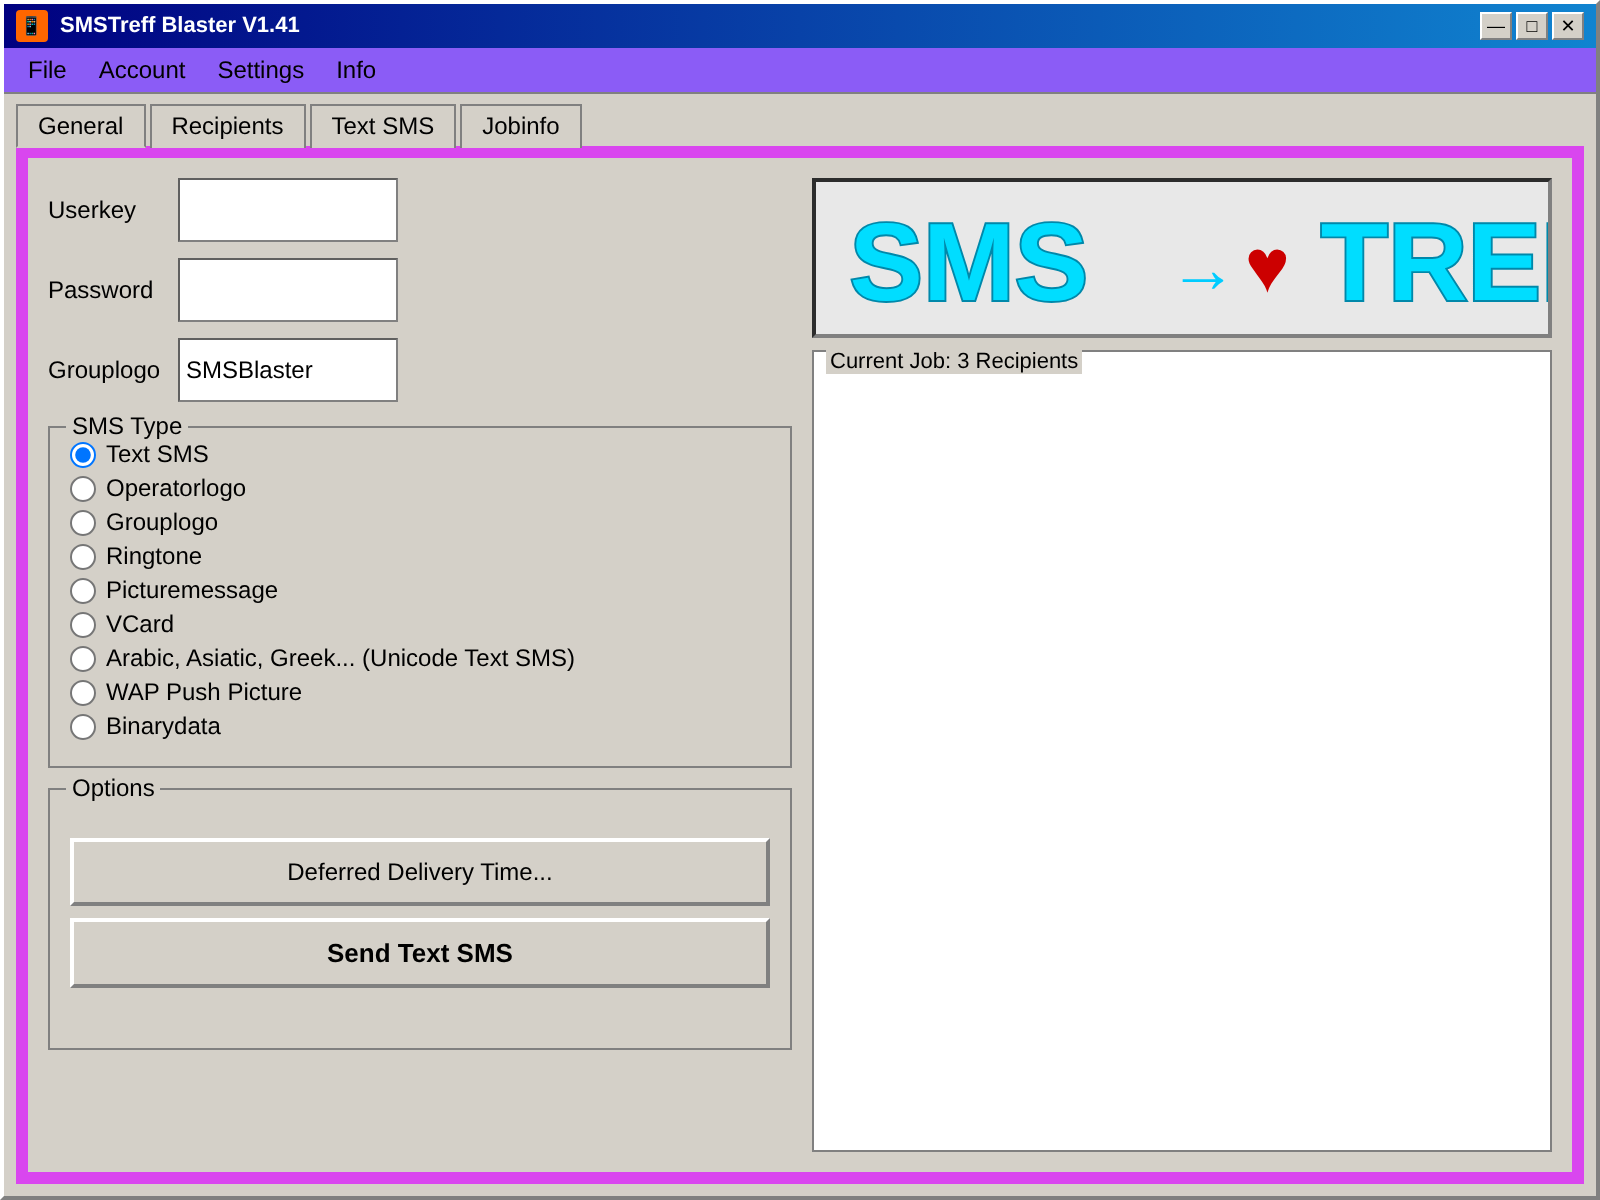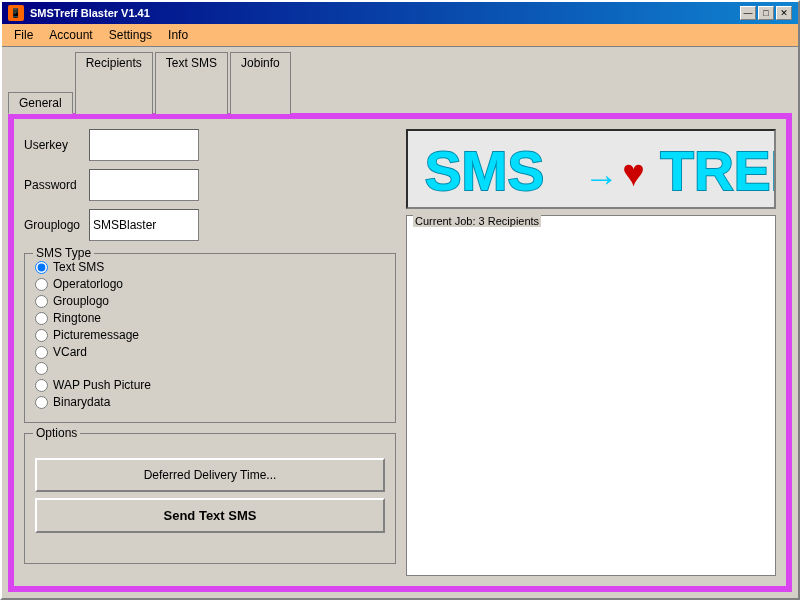--- a/index.html
+++ b/index.html
@@ -67,21 +67,21 @@
       align-items: center;
       justify-content: center;
       font-size: 9px;
       cursor: pointer;
       color: #000;
     }
     .title-btn.close-btn {
       background: #d4d0c8;
     }
     .menu-bar {
-      background: #fdba74;
+      background: #8b5cf6;
       display: flex;
       padding: 2px 4px;
       border-bottom: 1px solid #808080;
       flex-shrink: 0;
     }
     .menu-item {
       padding: 2px 8px;
       cursor: pointer;
       font-size: 12px;
     }
@@ -100,21 +100,20 @@
       margin-right: 2px;
       position: relative;
       top: 1px;
     }
     .tab.active {
       background: #d4d0c8;
       border-color: #808080;
       border-bottom: 1px solid #d4d0c8;
       z-index: 1;
       font-weight: normal;
-      margin-top: 40px;
     }
     .main-content {
       flex: 1;
       display: flex;
       flex-direction: column;
       background: #d4d0c8;
       border: 6px solid #d946ef;
       margin: 0 6px 6px 6px;
       padding: 10px;
       overflow: hidden;
@@ -313,20 +312,21 @@
           <div class="radio-row">
             <input type="radio" name="smstype" style="">
             <span class="radio-label">Picturemessage</span>
           </div>
           <div class="radio-row">
             <input type="radio" name="smstype" style="">
             <span class="radio-label">VCard</span>
           </div>
           <div class="radio-row">
             <input type="radio" name="smstype" style="">
+            <span class="radio-label">Arabic, Asiatic, Greek... (Unicode Text SMS)</span>
           </div>
           <div class="radio-row">
             <input type="radio" name="smstype" style="">
             <span class="radio-label">WAP Push Picture</span>
           </div>
           <div class="radio-row">
             <input type="radio" name="smstype" style="">
             <span class="radio-label">Binarydata</span>
           </div>
         </div>

